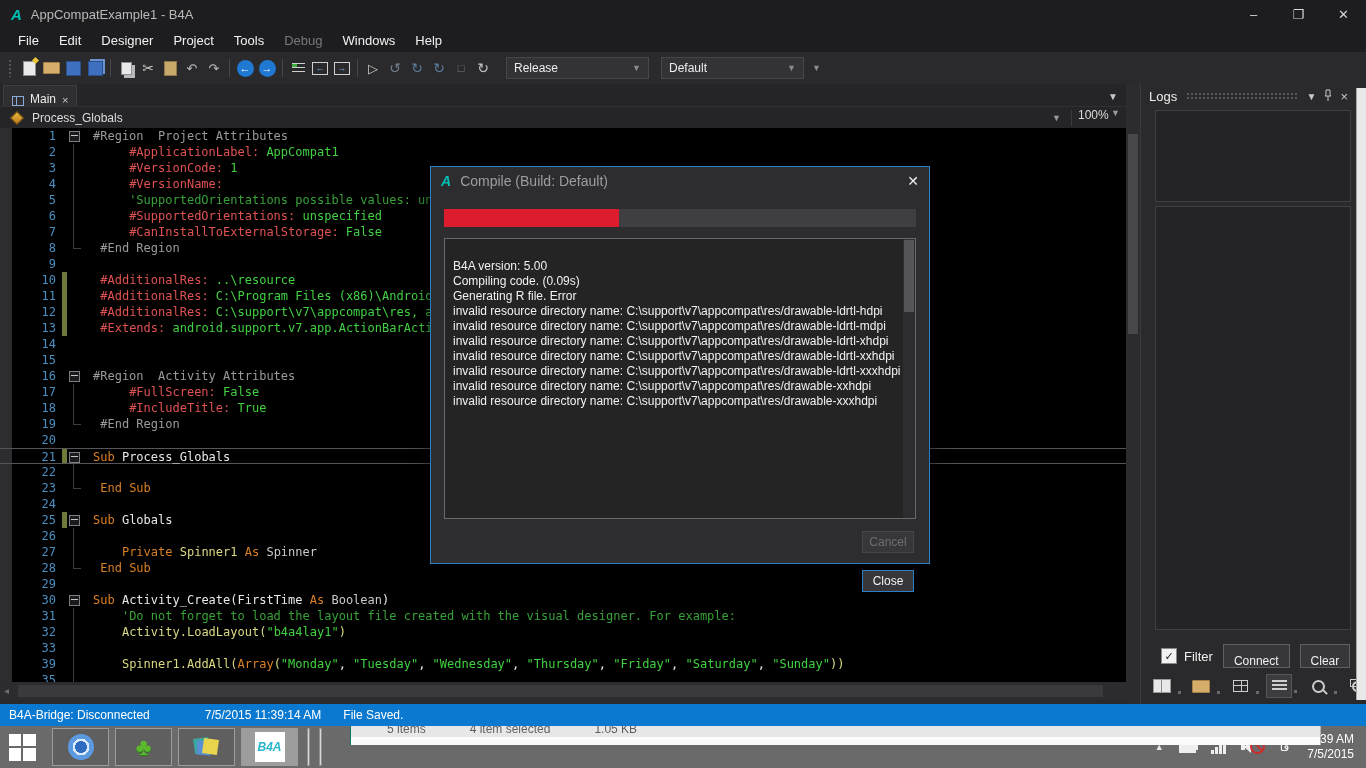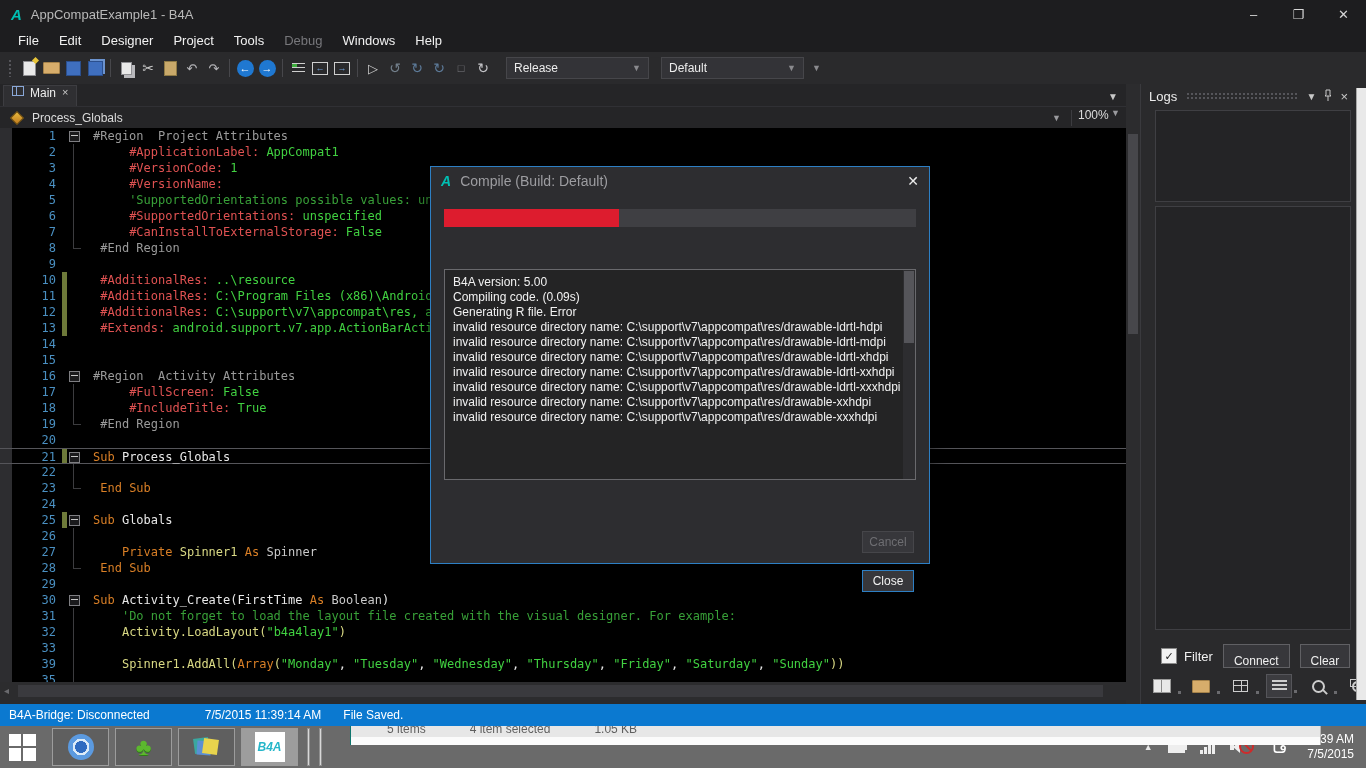--- a/index.html
+++ b/index.html
@@ -44,21 +44,21 @@
        repeating-linear-gradient(#cfcfcf 0 1px,transparent 1px 4px);}
   .win{width:14px;height:11px;border:1px solid #cfcfcf;background:#2a2a2c;color:#6fa0d8;font-size:9px;
        display:flex;align-items:center;justify-content:center;font-style:normal;}
   .combo{width:143px;height:22px;background:#333337;border:1px solid #46464a;color:#ededed;font-size:12px;
          display:flex;align-items:center;padding:0 7px;margin-left:12px;box-sizing:border-box;}
   .combo .arr{margin-left:auto;color:#8a8a8e;font-size:9px;}
   .tb-overflow{color:#8a8a8e;font-size:9px;margin-left:8px;}
   
   .tabstrip{position:absolute;left:0;top:84px;width:1126px;height:22px;background:#252527;display:flex;align-items:flex-end;}
   .tab{margin-left:3px;height:21px;background:#2f2f32;border:1px solid #3d3d41;border-bottom:none;
-       display:flex;align-items:flex-start;gap:6px;padding:0 8px;color:#ededed;font-size:12px;box-sizing:border-box;}
+       display:flex;align-items:flex-end;gap:6px;padding:0 8px;color:#ededed;font-size:12px;box-sizing:border-box;}
   .tab-ico{width:12px;height:10px;border:1px solid #8aa8d8;box-sizing:border-box;
            background:linear-gradient(#8aa8d8,#8aa8d8) 3px 0/1px 100% no-repeat,#2f2f32;}
   .tab-close{color:#c9c9c9;font-size:11px;}
   .strip-chevron{margin-left:auto;color:#c8c8c8;font-size:10px;padding:0 8px 4px 0;}
   .navbar{position:absolute;left:0;top:106px;width:1126px;height:22px;background:#252527;border-top:1px solid #303034;
           display:flex;align-items:center;box-sizing:border-box;}
   .diamond{width:8px;height:8px;background:linear-gradient(135deg,#e8b93e,#c07b1f);border:1px solid #8a6010;
            transform:rotate(45deg);margin:0 10px 0 12px;flex:none;}
   .nav-sub{color:#dcdcdc;font-size:12px;}
   .nav-arr{margin-left:auto;color:#9a9a9e;font-size:9px;padding:0 10px;}
@@ -149,40 +149,40 @@
   .i-batt{width:15px;height:9px;border:1px solid #eee;background:#eee;position:relative;}
   .i-batt::after{content:"";position:absolute;right:-3px;top:2px;width:2px;height:5px;background:#eee;}
   .i-sig{display:flex;align-items:flex-end;gap:1px;height:14px;}
   .i-sig i{width:3px;background:#eee;display:block;}
   .i-spk{position:relative;width:24px;height:16px;}
   .i-spk .sp1{position:absolute;left:0;top:5px;width:4px;height:6px;background:#eee;}
   .i-spk .sp2{position:absolute;left:3px;top:2px;width:0;height:0;border-top:6px solid transparent;
               border-bottom:6px solid transparent;border-right:7px solid #eee;}
   .i-spk .mu{position:absolute;right:0;top:0;width:11px;height:11px;border:2px solid #cf2b2b;border-radius:50%;}
   .i-spk .mu::after{content:"";position:absolute;left:-1px;top:4px;width:13px;height:2px;background:#cf2b2b;transform:rotate(45deg);}
-  .tr-lang{color:#ffffff;font-size:17px;font-family:Liberation Mono, monospace;}
+  .tr-lang{color:#ffffff;font-size:12px;}
   .clock{text-align:right;font-size:12px;line-height:15px;color:#fff;}
   
   .explorer-frag{position:absolute;left:350px;top:726px;width:969px;height:19px;background:#e7e7e7;
                  border-left:1px solid #0f766e;border-right:1px solid #b5b5b5;overflow:hidden;z-index:5;}
   .frag-row{height:11px;overflow:hidden;color:#5f5f5f;font-size:12px;display:flex;gap:44px;padding-left:36px;}
   .frag-row span{display:inline-block;transform:translateY(-4px);}
   .frag-white{height:8px;background:#fbfbfb;}
   
   .dialog{position:absolute;left:430px;top:166px;width:500px;height:398px;background:#2d2d30;
           border:1px solid #2d7fc4;box-shadow:0 6px 22px rgba(0,0,0,.65);box-sizing:border-box;z-index:10;}
   .dlg-title{height:28px;display:flex;align-items:center;padding:0 10px;gap:9px;}
   .dlg-logo{color:#00bfb3;font-weight:bold;font-size:14px;font-style:italic;}
   .dlg-ttl{color:#9d9da1;font-size:14px;}
   .dlg-x{margin-left:auto;color:#ececec;font-size:14px;}
   .dlg-progress{position:absolute;left:13px;top:42px;width:472px;height:18px;background:#3f3f43;}
   .dlg-fill{height:100%;background:#dd1c2e;}
-  .dlg-log{position:absolute;left:13px;top:71px;width:472px;height:211px;background:#242425;
-           border:1px solid #69696d;box-sizing:border-box;padding:5px 8px;color:#f1f1f1;font-size:12px;
-           line-height:15px;overflow:hidden;margin-top:31px;}
+  .dlg-log{position:absolute;left:13px;top:71px;width:472px;height:281px;background:#242425;
+           border:1px solid #69696d;box-sizing:border-box;padding:20px 8px;color:#f1f1f1;font-size:12px;
+           line-height:15px;overflow:hidden;}
   .dlg-scroll{position:absolute;right:0px;top:0px;bottom:0px;width:12px;background:#2d2d30;}
   .dlg-thumb{margin:1px;height:72px;background:#55555a;}
   .dlg-btns{position:absolute;right:15px;top:364px;display:flex;gap:17px;flex-direction:column;}
   .dlg-btn{min-width:46px;height:22px;background:#37373b;border:1px solid #46464a;color:#f0f0f0;font-size:12px;
            font-family:"Liberation Sans",sans-serif;}
   .dlg-btn.disabled{color:#6e6e72;}
   .dlg-btn.primary{border-color:#2d7fc4;min-width:52px;}
 </style>
 </head>
 <body>

